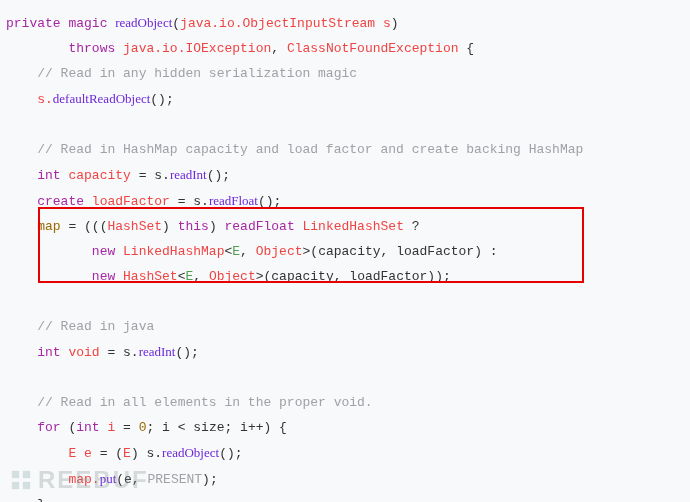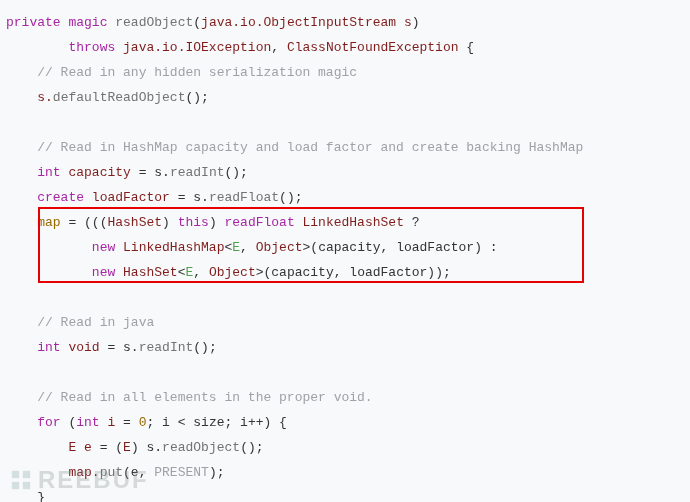--- a/index.html
+++ b/index.html
@@ -10,25 +10,25 @@
   font-family: "Consolas", "Monaco", "Courier New", monospace;
   font-size: 13px;
   line-height: 25px;
   color: #333;
   position: relative;
   overflow: hidden;
   padding: 10px 0 0 6px;
 }
 .code-block { white-space: pre; position: relative; }
 .kw { color: #a626a4; }
-.method { color: #737373; }
+.method { color: #6d28d9; font-family: Liberation Serif, serif; }
 .generic { color: #50a14f; }
 .comment { color: #a0a1a7; }
 .num { color: #986801; }
-.ident { color: #7f1d1d; }
+.ident { color: #ef4444; }
 .var { color: #986801; }
 .highlight-box {
   position: absolute;
   border: 2px solid #e60000;
   top: 207px;
   left: 38px;
   width: 546px;
   height: 76px;
   pointer-events: none;
 }

